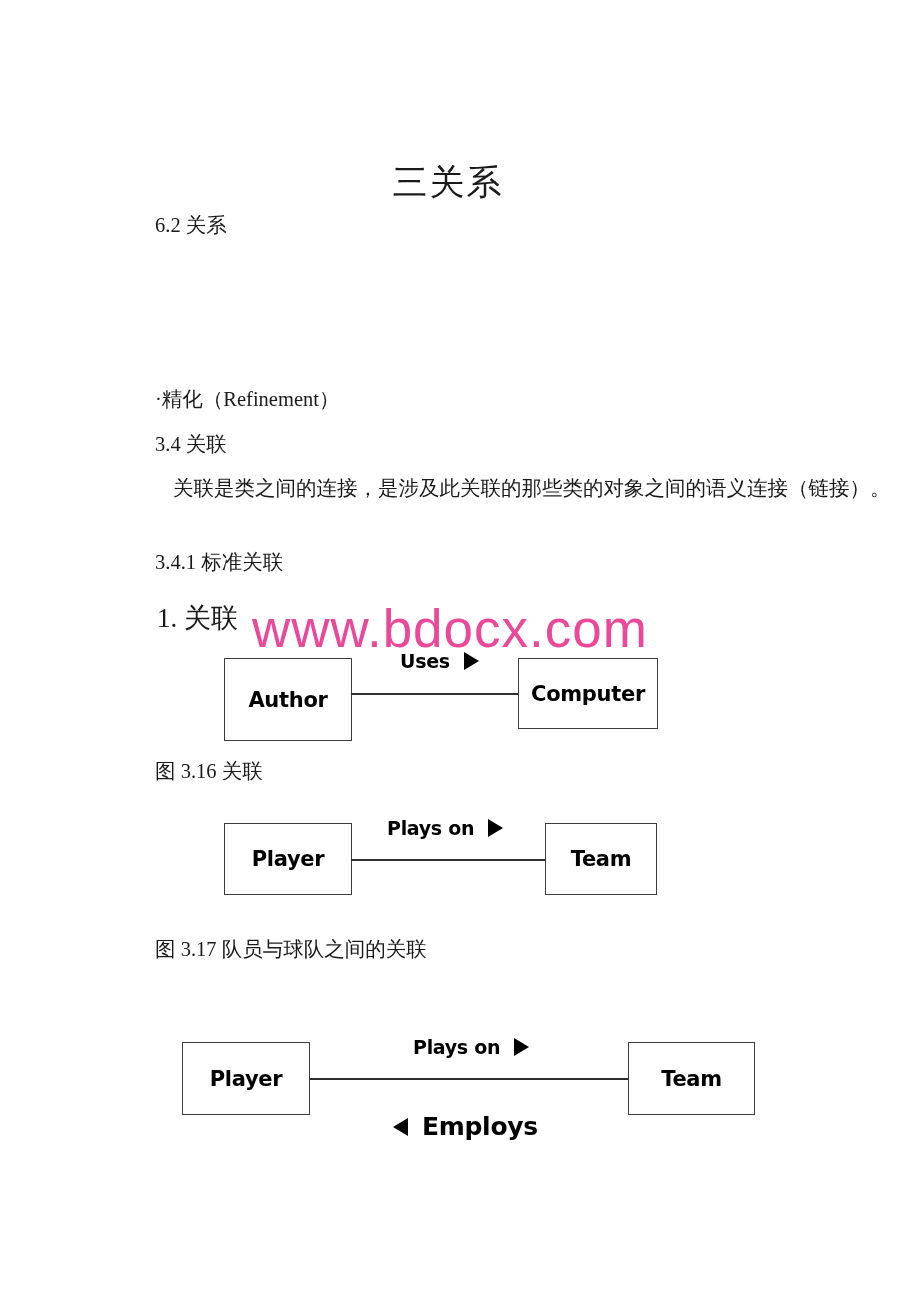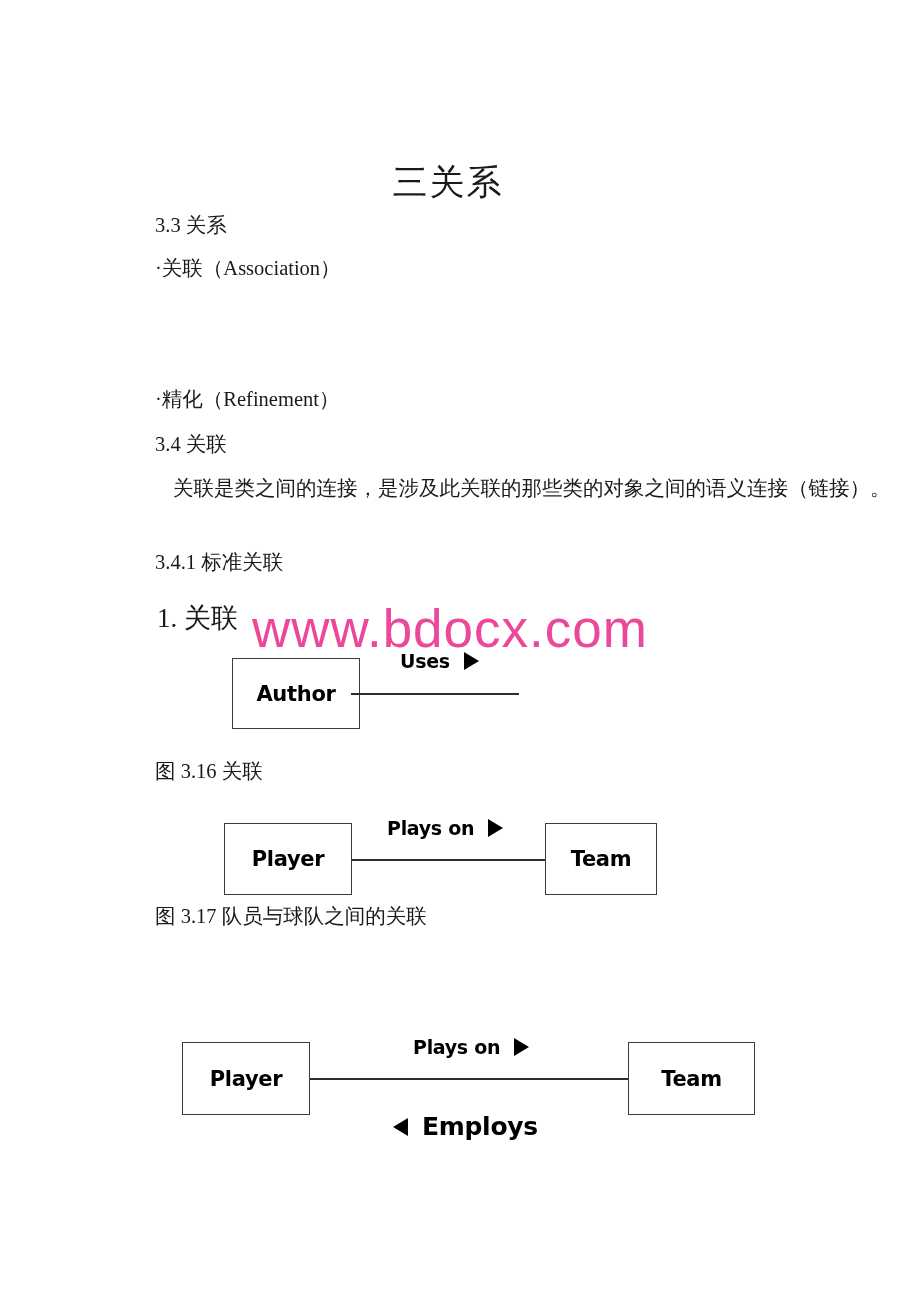--- a/index.html
+++ b/index.html
@@ -70,21 +70,21 @@
   .t-item1   { left: 157px; top: 604px; font-size: 27px; }
 
   .fig-cap {
     position: absolute;
     font-size: 20.5px;
     line-height: 29px;
     z-index: 2;
     white-space: nowrap;
   }
   .cap-316 { left: 155px; top: 757px; }
-  .cap-317 { left: 155px; top: 902px; text-align: center; }
+  .cap-317 { left: 155px; top: 935px; text-align: center; }
 
   
   .diagram {
     position: absolute;
     z-index: 1;
   }
   .uml-box {
     position: absolute;
     box-sizing: border-box;
     border: 1.7px solid #3c3c3c;
@@ -126,21 +126,21 @@
   }
   .tri-left {
     border-top: 9px solid transparent;
     border-bottom: 9px solid transparent;
     border-right: 15px solid #000000;
   }
 
   
   #diagram-uses { left: 0; top: 0; width: 920px; height: 1302px; pointer-events: none; }
   #diagram-uses > * { pointer-events: auto; }
-  .d1-box-left  { left: 232px; top: 658px; width: 128px; height: 71px; font-size: 21px; }
+  .d1-box-left  { left: 224px; top: 658px; width: 128px; height: 83px; font-size: 21px; }
   .d1-box-right { left: 518px; top: 658px; width: 140px; height: 71px; font-size: 21px; }
   .d1-line      { left: 351px; top: 693px; width: 168px; }
   .d1-label     { left: 400px; top: 650px; font-size: 19px; }
 
   
   .d2-box-left  { left: 224px; top: 823px; width: 128px; height: 72px; font-size: 21px; }
   .d2-box-right { left: 545px; top: 823px; width: 112px; height: 72px; font-size: 21px; }
   .d2-line      { left: 351px; top: 859px; width: 195px; }
   .d2-label     { left: 387px; top: 817px; font-size: 19px; }
 
@@ -153,40 +153,40 @@
 </style>
 </head>
 <body>
 
 <div class="page">
 
   <div class="watermark">www.bdocx.com</div>
 
   <h1 class="doc-title">三关系</h1>
 
-  <div class="para t-33">3.3 关系</div>
-
-  <div class="para b-assoc">·关联（Association）</div>
+  <div class="para t-33">6.2 关系</div>
+
   <div class="para b-refine">·精化（Refinement）</div>
 
   <div class="para t-34">3.4 关联</div>
 
   <div class="para p-body">关联是类之间的连接，是涉及此关联的那些类的对象之间的语义连接（链接）。</div>
 
   <div class="para t-341">3.4.1 标准关联</div>
 
   <div class="para t-item1">1. 关联</div>
 
   <div class="diagram" id="diagram-uses">
     <div class="uml-box d1-box-left">Author</div>
     <div class="uml-line d1-line"></div>
     <div class="uml-label d1-label">
       <span>Uses</span>
       <span class="tri tri-right"></span>
     </div>
+    <div class="uml-box d1-box-right">Computer</div>
   </div>
 
   <div class="fig-cap cap-316">图 3.16 关联</div>
 
   <div class="diagram">
     <div class="uml-box d2-box-left">Player</div>
     <div class="uml-line d2-line"></div>
     <div class="uml-label d2-label">
       <span>Plays on</span>
       <span class="tri tri-right"></span>

